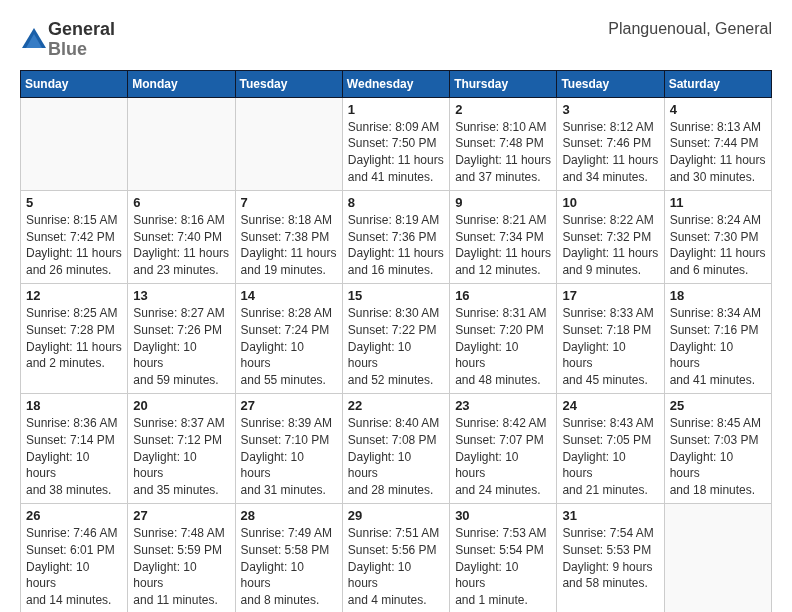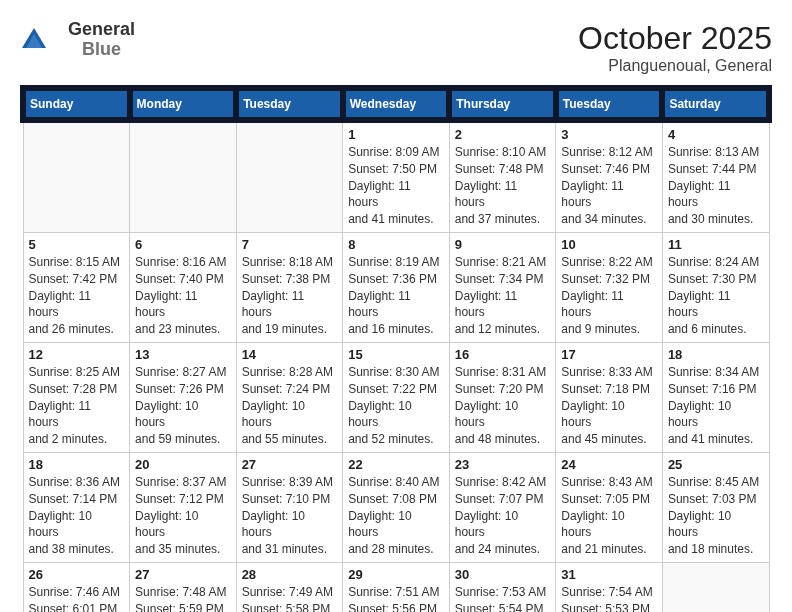--- a/index.html
+++ b/index.html
@@ -12,22 +12,21 @@
     }
     .header {
       display: flex;
       justify-content: space-between;
       align-items: flex-start;
       margin-bottom: 10px;
     }
     .logo {
       display: flex;
       align-items: center;
-      gap: 20px;
-      text-align: center;
+      gap: 0;
     }
     .logo-text {
       font-size: 18px;
       font-weight: bold;
       line-height: 1.1;
     }
     .logo-general { color: #333; }
     .logo-blue { color: #737373; }
     .logo-icon {
       width: 28px;
@@ -50,21 +49,21 @@
       border-collapse: collapse;
       font-size: 11px;
     }
     .calendar th {
       background: #1a5fa8;
       color: #fff;
       padding: 6px 4px;
       text-align: left;
       font-size: 12px;
       font-weight: bold;
-      border: 6px solid #0f172a;
+      border: 1px solid #0f172a;
     }
     .calendar td {
       border: 1px solid #ccc;
       vertical-align: top;
       padding: 4px 5px;
       width: calc(100% / 7);
       min-height: 80px;
       height: 80px;
     }
     .day-number {
@@ -90,21 +89,20 @@
     <svg class="logo-icon" viewBox="0 0 28 28">
       <polygon points="14,2 26,22 2,22" fill="#1a5fa8"></polygon>
       <polygon points="14,8 22,22 6,22" fill="#4a90d9" opacity="0.6"></polygon>
     </svg>
     <div class="logo-text">
       <span class="logo-general">General</span><br>
       <span class="logo-blue">Blue</span>
     </div>
   </div>
   <div class="title-block">
-    <div class="month-title">October 2025</div>
     <div class="subtitle">Planguenoual, General</div>
   </div>
 </div>
 
 <table class="calendar">
   <thead>
     <tr>
     <th>Sunday</th>
         <th>Monday</th>
         <th>Tuesday</th>

